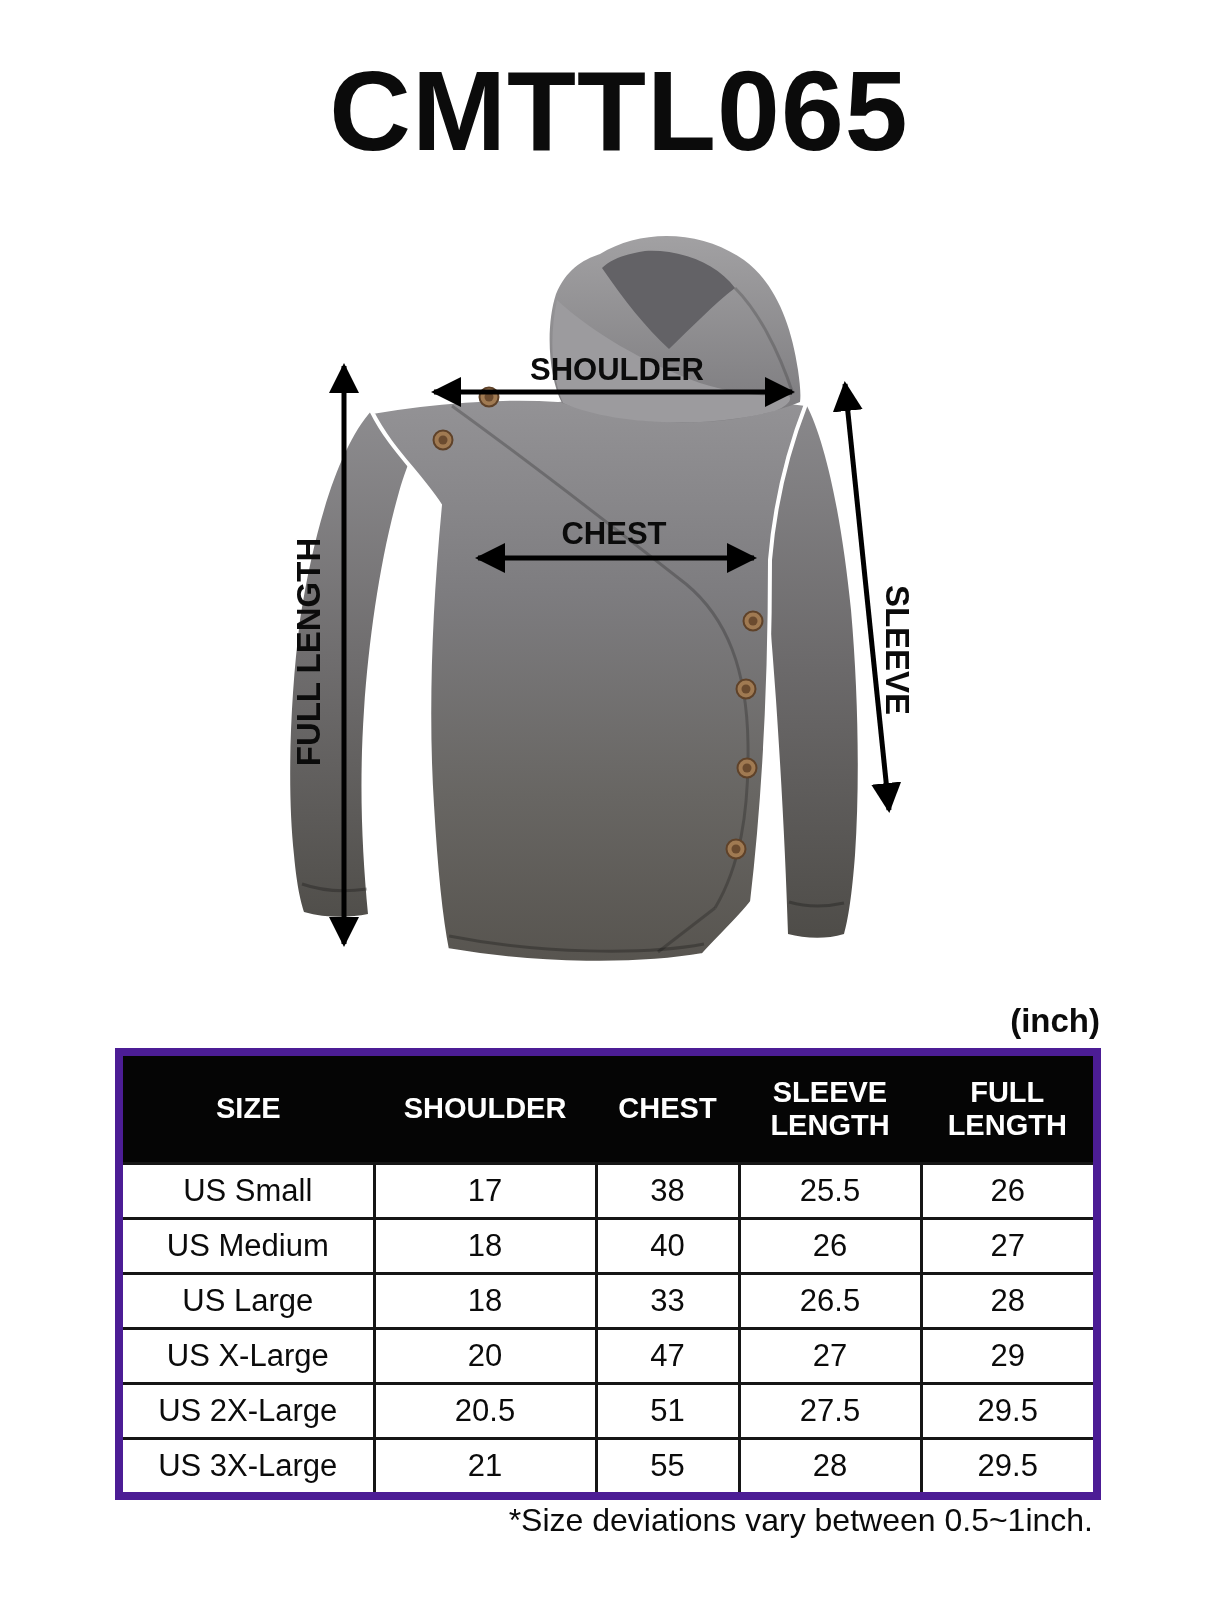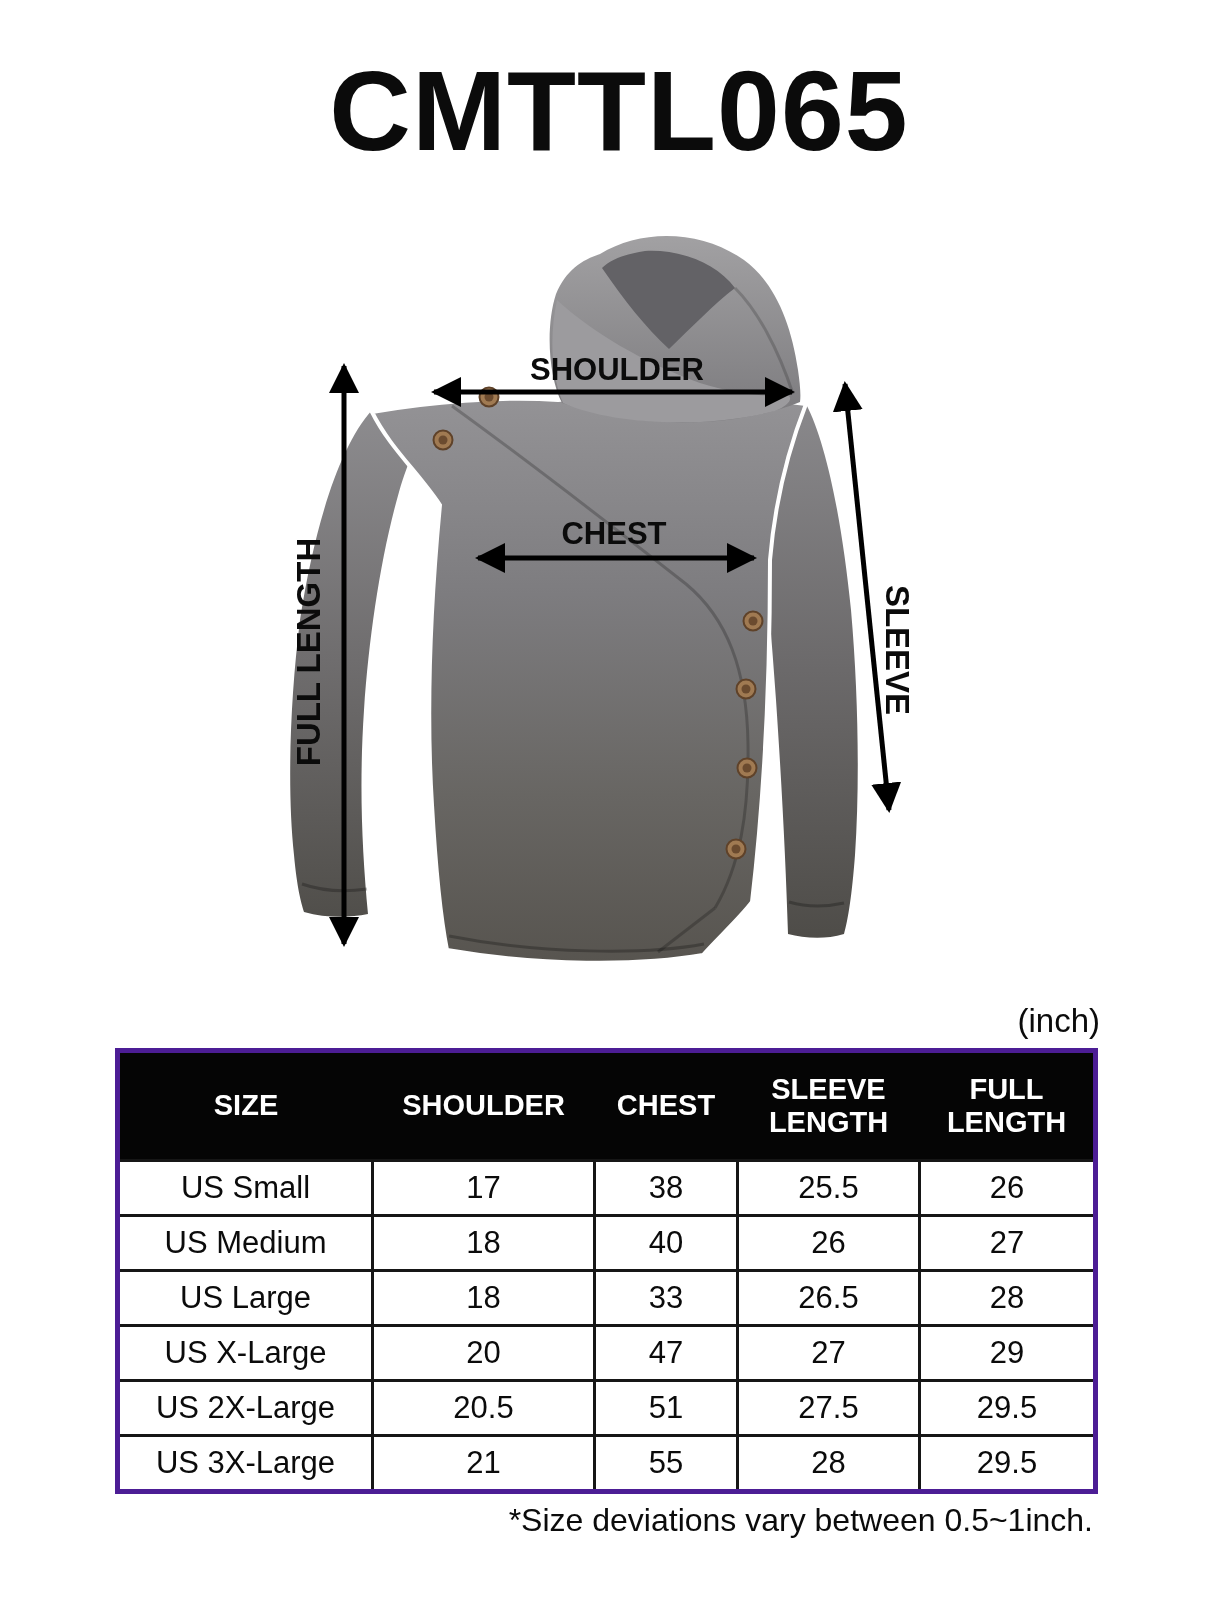--- a/index.html
+++ b/index.html
@@ -3,24 +3,24 @@
 <meta charset="utf-8">
 <style>
   html,body{margin:0;padding:0;background:#fff;}
   .page{position:relative;width:1230px;height:1600px;background:#ffffff;overflow:hidden;
         font-family:"Liberation Sans",sans-serif;color:#0b0b0b;}
   .title{position:absolute;top:55px;left:4px;width:1230px;text-align:center;
          font-size:113px;font-weight:bold;letter-spacing:1px;line-height:1;}
   .diagram-svg{position:absolute;left:0;top:215px;width:1230px;height:790px;}
   .svg-label{font-family:"Liberation Sans",sans-serif;font-weight:bold;fill:#0b0b0b;}
   .unit{position:absolute;top:1002px;left:115px;width:985px;text-align:right;
-        font-size:33px;font-weight:normal;}
+        font-size:33px;font-weight:bold;}
   .size-table{position:absolute;top:1048px;left:115px;width:978px;
               border-collapse:collapse;table-layout:fixed;
-              border:5px solid #4c1d95;}
+              border:8px solid #4c1d95;}
   .size-table th{background:#050505;color:#ffffff;font-size:29px;font-weight:bold;
                  height:106px;line-height:1.15;vertical-align:middle;text-align:center;
                  border:1px solid #050505;padding:0 6px;}
   .size-table td{border:3px solid #161616;height:52px;text-align:center;
                  vertical-align:middle;font-size:31px;font-weight:normal;background:#fff;
                  padding:0;}
   .footnote{position:absolute;top:1502px;left:115px;width:978px;text-align:right;
             font-size:32px;font-weight:normal;}
 </style>
 </head>

